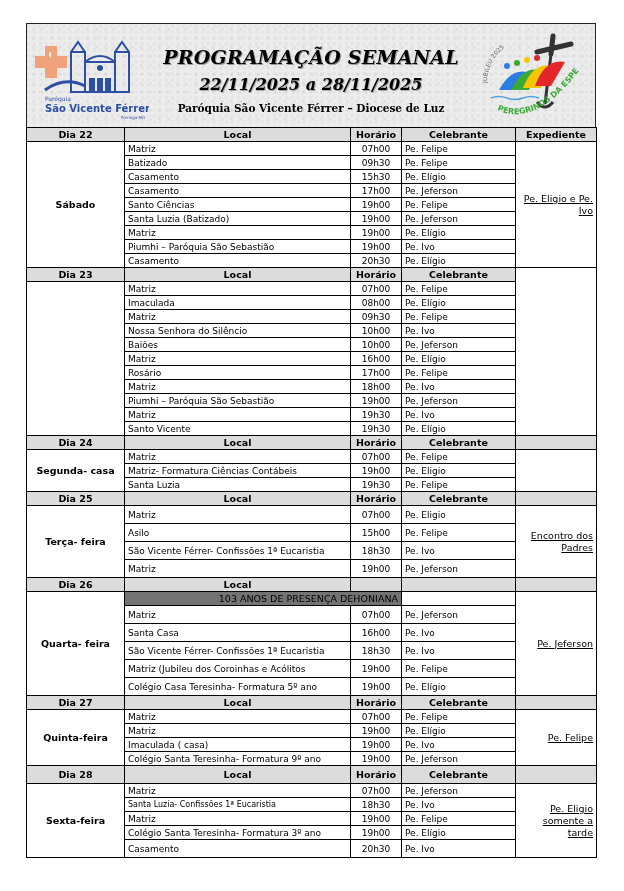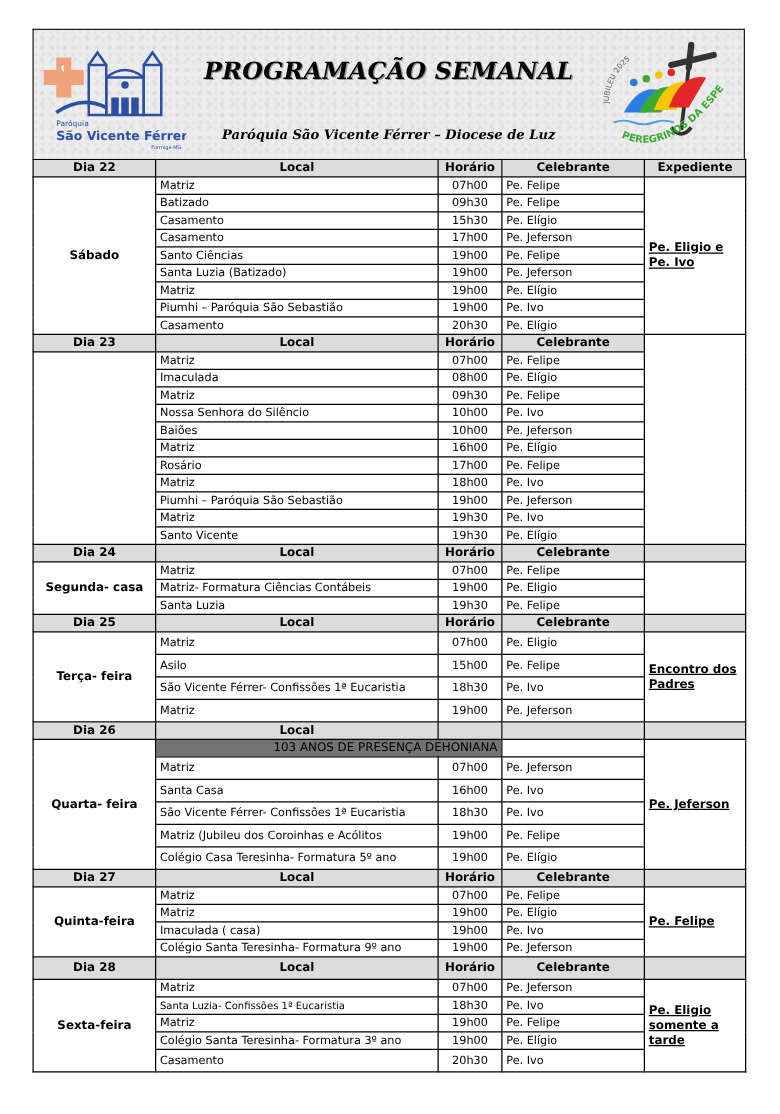--- a/index.html
+++ b/index.html
@@ -8,30 +8,30 @@
   .banner {
     position:relative; height:103px; border:1px solid #222; border-bottom:none;
     background:
       radial-gradient(circle at 20% 30%, rgba(0,0,0,0.04) 1px, transparent 2px),
       radial-gradient(circle at 70% 60%, rgba(0,0,0,0.05) 1px, transparent 2px),
       #ececec;
     background-size: 6px 6px, 9px 9px, auto;
   }
   .banner .title { position:absolute; left:0; right:0; top:22px; text-align:center; font-family:"DejaVu Serif", serif; font-weight:bold; font-style:italic; font-size:19px; letter-spacing:0.2px; text-shadow:1px 1px 0 #999; }
   .banner .dates { position:absolute; left:0; right:0; top:51px; text-align:center; font-family:"DejaVu Serif", serif; font-weight:bold; font-style:italic; font-size:16px; text-shadow:1px 1px 0 #aaa; }
-  .banner .sub { position:absolute; left:0; right:0; top:78px; text-align:center; font-family:"DejaVu Serif", serif; font-weight:bold; font-style:italic; font-size:10.5px; }
+  .banner .sub { position:absolute; left:0; right:0; top:78px; text-align:center; font-family:"DejaVu Serif", serif; font-weight:bold; font-size:10.5px; }
   .logo-left { position:absolute; left:4px; top:6px; width:118px; height:92px; }
   .logo-right { position:absolute; right:6px; top:4px; width:112px; height:95px; }
 
   table.sched { border-collapse:collapse; width:570px; table-layout:fixed; font-size:9px;padding-left:33px; }
   table.sched td { border:1px solid #000; padding:0 3px; height:13px; line-height:12px; overflow:hidden; white-space:nowrap; }
   td.hd { background:#dcdcdc; font-weight:bold; text-align:center; font-size:9.5px; }
   td.day { text-align:center; font-weight:bold; font-size:9.5px; }
   td.hr { text-align:center; }
-  td.exp { text-align:left; font-weight:bold; text-decoration:underline; white-space:normal !important; font-size:9.5px; line-height:13px; }
+  td.exp { text-align:right; font-weight:normal; text-decoration:underline; white-space:normal !important; font-size:9.5px; line-height:13px; }
   td.banner-cell { background:#737373; font-weight:normal; text-align:right; font-size:9.5px; }
   tr.tall td { height:17px; }
   tr.hd-tall td { height:17px; }
   .small { font-size:8px; }
 </style>
 </head>
 <body>
 
 <div class="page">
   <div class="banner">
@@ -51,20 +51,21 @@
           <rect x="74" y="48" width="6" height="14"></rect>
         <circle cx="69" cy="38" r="3"></circle>
       </g>
       <path d="M14 60 q20 -14 40 -4" stroke="#2c4fa3" stroke-width="3" fill="none"></path>
       <text x="14" y="71" font-size="6" fill="#2c4fa3" font-family="DejaVu Sans, sans-serif">Paróquia</text>
       <text x="14" y="82" font-size="10" font-weight="bold" fill="#2c4fa3" font-family="DejaVu Sans, sans-serif">São Vicente Férrer</text>
       <text x="90" y="89" font-size="4" fill="#2c4fa3" font-family="DejaVu Sans, sans-serif">Formiga-MG</text>
     </svg>
 
     <div class="title">PROGRAMAÇÃO SEMANAL</div>
+    <div class="dates">22/11/2025 a 28/11/2025</div>
     <div class="sub">Paróquia São Vicente Férrer – Diocese de Luz</div>
 
     <svg class="logo-right" viewBox="0 0 112 95">
       <defs>
         <path id="arcTop" d="M10 55 A45 45 0 0 1 55 10"></path>
         <path id="arcBot" d="M20 82 Q60 100 104 40"></path>
       </defs>
       <text font-size="6" fill="#666" font-family="DejaVu Sans, sans-serif"><textPath href="#arcTop">JUBILEU 2025</textPath></text>
       <path d="M76 8 l-2 18 M60 24 l34 -8" stroke="#333" stroke-width="5" fill="none" stroke-linecap="round"></path>
       <path d="M74 26 l-6 50" stroke="#333" stroke-width="3" fill="none"></path>

